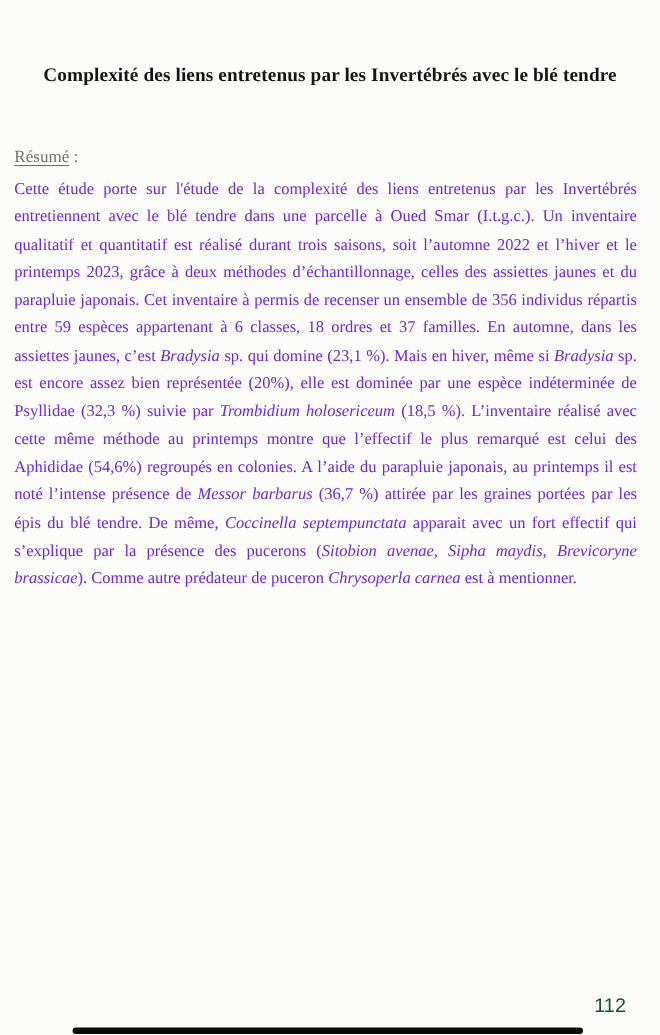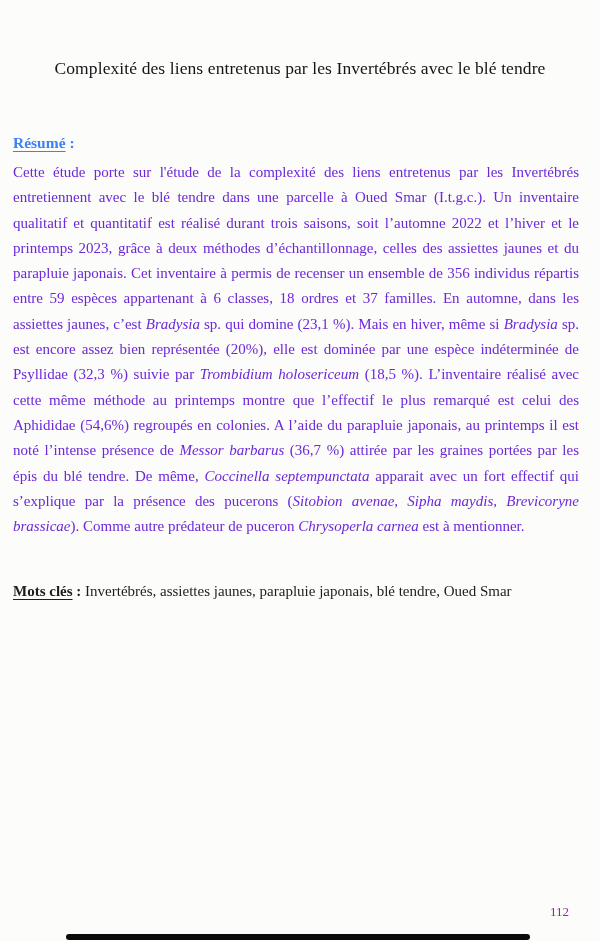--- a/index.html
+++ b/index.html
@@ -15,34 +15,34 @@
     position: absolute;
     inset: 0;
     background: #fcfcfa;
   }
   .doc-title {
     position: absolute;
     top: 52px;
     left: 0;
     width: 600px;
     text-align: center;
-    font-weight: normal;
+    font-weight: bold;
     font-size: 17.5px;
     line-height: 33.5px;
     letter-spacing: 0.1px;
     color: #151517;
   }
   .doc-title .t-line { white-space: nowrap; }
   .section-heading {
     position: absolute;
     top: 134px;
     left: 13px;
     font-size: 15.5px;
-    font-weight: bold;
-    color: #3b82f6;
+    font-weight: normal;
+    color: #737373;
   }
   .section-heading .u { text-decoration: underline; text-underline-offset: 3px; }
   .abstract {
     position: absolute;
     top: 160px;
     left: 13px;
     width: 566px;
     font-size: 15px;
     line-height: 25.3px;
     text-align: justify;
@@ -61,23 +61,23 @@
   .keywords .kw-label {
     font-weight: bold;
     text-decoration: underline;
     text-underline-offset: 3px;
   }
   .keywords .kw-colon { font-weight: bold; }
   .page-number {
     position: absolute;
     top: 904px;
     right: 31px;
-    font-family: Liberation Serif, serif;
-    font-size: 13px;
-    color: #a21caf;
+    font-family: Liberation Sans, sans-serif;
+    font-size: 18px;
+    color: #14532d;
   }
   .home-indicator {
     position: absolute;
     bottom: 1px;
     left: 66px;
     width: 464px;
     height: 6px;
     border-radius: 3px;
     background: #0b0b0c;
   }
@@ -88,19 +88,18 @@
 <div class="page">
 
   <h1 class="doc-title">
     <div class="t-line">Complexité des liens entretenus par les Invertébrés avec le blé tendre</div>
   </h1>
 
   <h2 class="section-heading"><span class="u">Résumé</span><span> :</span></h2>
 
   <p class="abstract"><span>Cette étude porte sur l'étude de la complexité des liens entretenus par les Invertébrés entretiennent avec le blé tendre dans une parcelle à Oued Smar (I.t.g.c.). Un inventaire qualitatif et quantitatif est réalisé durant trois saisons, soit l’automne 2022 et l’hiver et le printemps 2023, grâce à deux méthodes d’échantillonnage, celles des assiettes jaunes et du parapluie japonais. Cet inventaire à permis de recenser un ensemble de 356 individus répartis entre 59 espèces appartenant à 6 classes, 18 ordres et 37 familles. En automne, dans les assiettes jaunes, c’est </span><span class="it">Bradysia</span><span> sp. qui domine (23,1 %). Mais en hiver, même si </span><span class="it">Bradysia</span><span> sp. est encore assez bien représentée (20%), elle est dominée par une espèce indéterminée de Psyllidae (32,3 %) suivie par </span><span class="it">Trombidium holosericeum</span><span> (18,5 %). L’inventaire réalisé avec cette même méthode au printemps montre que l’effectif le plus remarqué est celui des Aphididae (54,6%) regroupés en colonies. A l’aide du parapluie japonais, au printemps il est noté l’intense présence de </span><span class="it">Messor barbarus</span><span> (36,7 %) attirée par les graines portées par les épis du blé tendre. De même, </span><span class="it">Coccinella septempunctata</span><span> apparait avec un fort effectif qui s’explique par la présence des pucerons (</span><span class="it">Sitobion avenae, Sipha maydis, Brevicoryne brassicae</span><span>). Comme autre prédateur de puceron </span><span class="it">Chrysoperla carnea</span><span> est à mentionner.</span></p>
 
-  <div class="keywords"><span class="kw-label">Mots clés</span><span class="kw-colon"> : </span><span>Invertébrés, assiettes jaunes, parapluie japonais, blé tendre, Oued Smar</span></div>
 
   <div class="page-number">112</div>
 
   <div class="home-indicator"></div>
 
 </div>
 
 </body></html>

